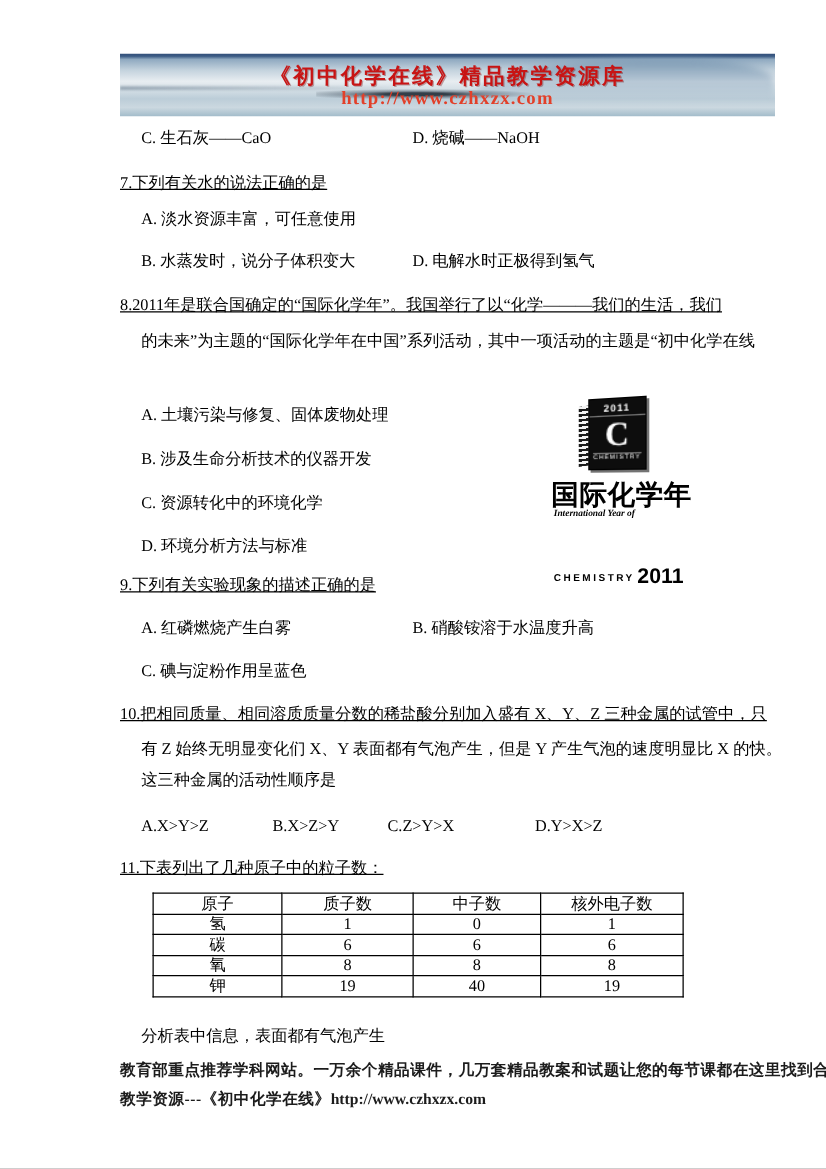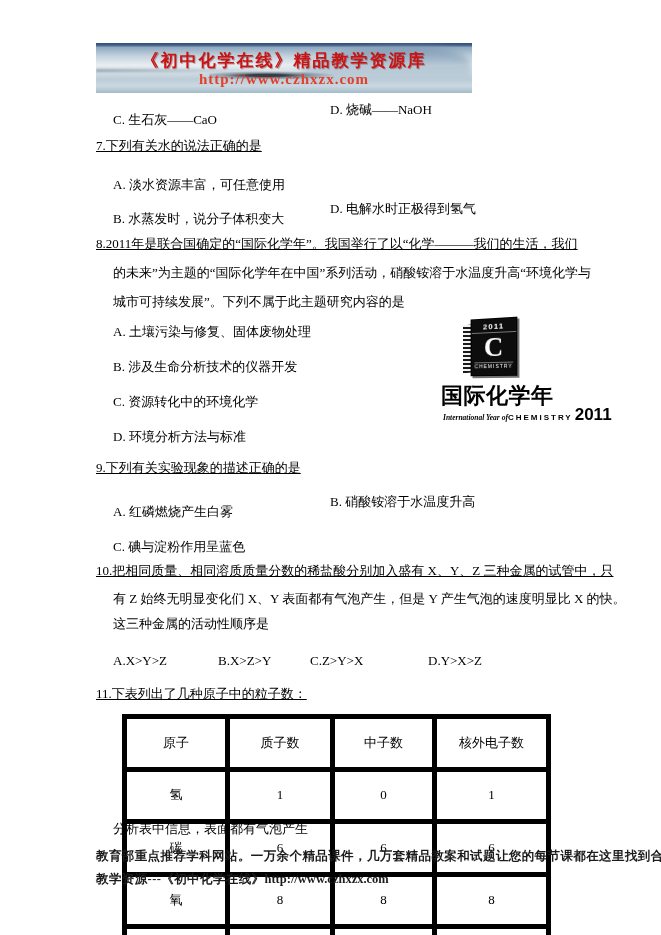--- a/index.html
+++ b/index.html
@@ -5,21 +5,21 @@
   html,body{margin:0;padding:0;background:#888;}
   .page{
     position:relative;width:661px;height:935px;background:#ffffff;
     margin:0 auto;overflow:hidden;
     font-family:"Liberation Serif", serif;color:#000;
   }
   .t{position:absolute;white-space:nowrap;line-height:1.15;font-size:13px;}
 
   
   .banner{
-    position:absolute;left:96px;top:43px;width:376px;height:50px;overflow:hidden;
+    position:absolute;left:96px;top:43px;width:524px;height:50px;overflow:hidden;
     background:linear-gradient(180deg,
       #33507a 0%, #3d5c85 4%,
       #8fa9c0 9%, #c3d2dd 26%, #e8edf1 44%,
       #d8e2e8 55%, #bccdd8 72%, #cbd8e0 86%, #a3bcca 100%);
   }
   .banner .mist{
     position:absolute;right:0;top:4px;width:46%;height:60%;
     background:linear-gradient(180deg, rgba(118,148,175,.75), rgba(160,184,202,.35));
     border-radius:60% 30% 0 0 / 100% 60% 0 0;
     filter:blur(3px);
@@ -38,21 +38,21 @@
     position:absolute;left:0;right:0;top:6px;text-align:center;
     color:#c81414;font-weight:bold;font-size:17px;letter-spacing:2px;
     text-shadow:1px 1px 0 rgba(110,10,10,.35);
   }
   .banner-url{
     position:absolute;left:0;right:0;top:28px;text-align:center;
     color:#e2402a;font-weight:bold;font-size:15px;letter-spacing:1px;
   }
 
   
-  .optL{left:113px;margin-top:10px;}
+  .optL{left:113px;}
   .optR{left:330px;}
   .stemL{left:96px;text-decoration:underline;}
   .indent{left:113px;}
 
   
   .iyc-cal{position:absolute;left:461px;top:317px;width:60px;height:63px;}
   .iyc-cal .spine{
     position:absolute;left:2px;top:8px;width:8px;height:48px;
     background:repeating-linear-gradient(180deg,#f2f2f2 0 2px,#1a1a1a 2px 4px);
     transform:skewY(-8deg);
@@ -75,32 +75,32 @@
   .iyc-cal .chem-s{
     color:#fff;font-size:5px;text-align:center;letter-spacing:1px;
     border-top:1px solid #777;margin:1px 3px 0 3px;
     font-family:"Liberation Sans",sans-serif;
   }
   .iyc-cn{
     position:absolute;left:441px;top:381px;width:106px;
     font-size:22px;font-weight:bold;letter-spacing:0.5px;white-space:nowrap;
   }
   .iyc-intl{position:absolute;left:443px;top:407px;display:flex;align-items:flex-end;}
-  .iyc-intl .col{display:flex;}
+  .iyc-intl .col{display:flex;flex-direction:column;gap:44px;}
   .intl-l1{font-size:7.5px;font-weight:bold;font-style:italic;line-height:1.1;}
   .intl-l2{font-size:8px;font-weight:bold;letter-spacing:2px;line-height:1.1;font-family:"Liberation Sans",sans-serif;}
   .intl-year{font-size:17px;font-weight:bold;margin-left:2px;line-height:.9;font-family:"Liberation Sans",sans-serif;}
 
   
   .atoms-table{
     position:absolute;left:122px;top:714px;width:424px;
     border-collapse:collapse;table-layout:fixed;font-size:13px;
   }
   .atoms-table th,.atoms-table td{
-    border:5px solid #000000;text-align:center;height:15.5px;padding:16px;font-weight:normal;
+    border:1px solid #000000;text-align:center;height:15.5px;padding:0;font-weight:normal;
     line-height:1.1;
   }
 
   
   .footer-line{
     position:absolute;left:96px;white-space:nowrap;
     font-size:12.5px;font-weight:bold;color:#1c1c1c;letter-spacing:0.4px;
   }
   .footer-line .url{font-family:"Liberation Serif",serif;letter-spacing:0;}
 </style>
@@ -119,22 +119,21 @@
 
   <div class="t optL" style="top:103px">C. 生石灰——CaO</div>
   <div class="t optR" style="top:103px">D. 烧碱——NaOH</div>
 
   <div class="t stemL" style="top:139px">7.下列有关水的说法正确的是</div>
   <div class="t optL" style="top:168px">A. 淡水资源丰富，可任意使用</div>
   <div class="t optL" style="top:202px">B. 水蒸发时，说分子体积变大</div>
   <div class="t optR" style="top:202px">D. 电解水时正极得到氢气</div>
 
   <div class="t stemL" style="top:237px">8.2011年是联合国确定的“国际化学年”。我国举行了以“化学———我们的生活，我们</div>
-  <div class="t indent" style="top:266px">的未来”为主题的“国际化学年在中国”系列活动，硝酸铵溶于水温度升高“环境化学与</div>
-  <div class="t indent" style="top:295px">城市可持续发展”。下列不属于此主题研究内容的是</div>
+  <div class="t indent" style="top:266px">的未来”为主题的“国际化学年在中国”系列活动，其中一项活动的主题是“初中化学在线</div>
   <div class="t indent" style="top:325px">A. 土壤污染与修复、固体废物处理</div>
   <div class="t indent" style="top:360px">B. 涉及生命分析技术的仪器开发</div>
   <div class="t indent" style="top:395px">C. 资源转化中的环境化学</div>
   <div class="t indent" style="top:430px">D. 环境分析方法与标准</div>
 
   <div class="iyc-cal">
     <div class="spine"></div>
     <div class="book">
       <div class="y-top">2011</div>
       <div class="bigC">C</div>

